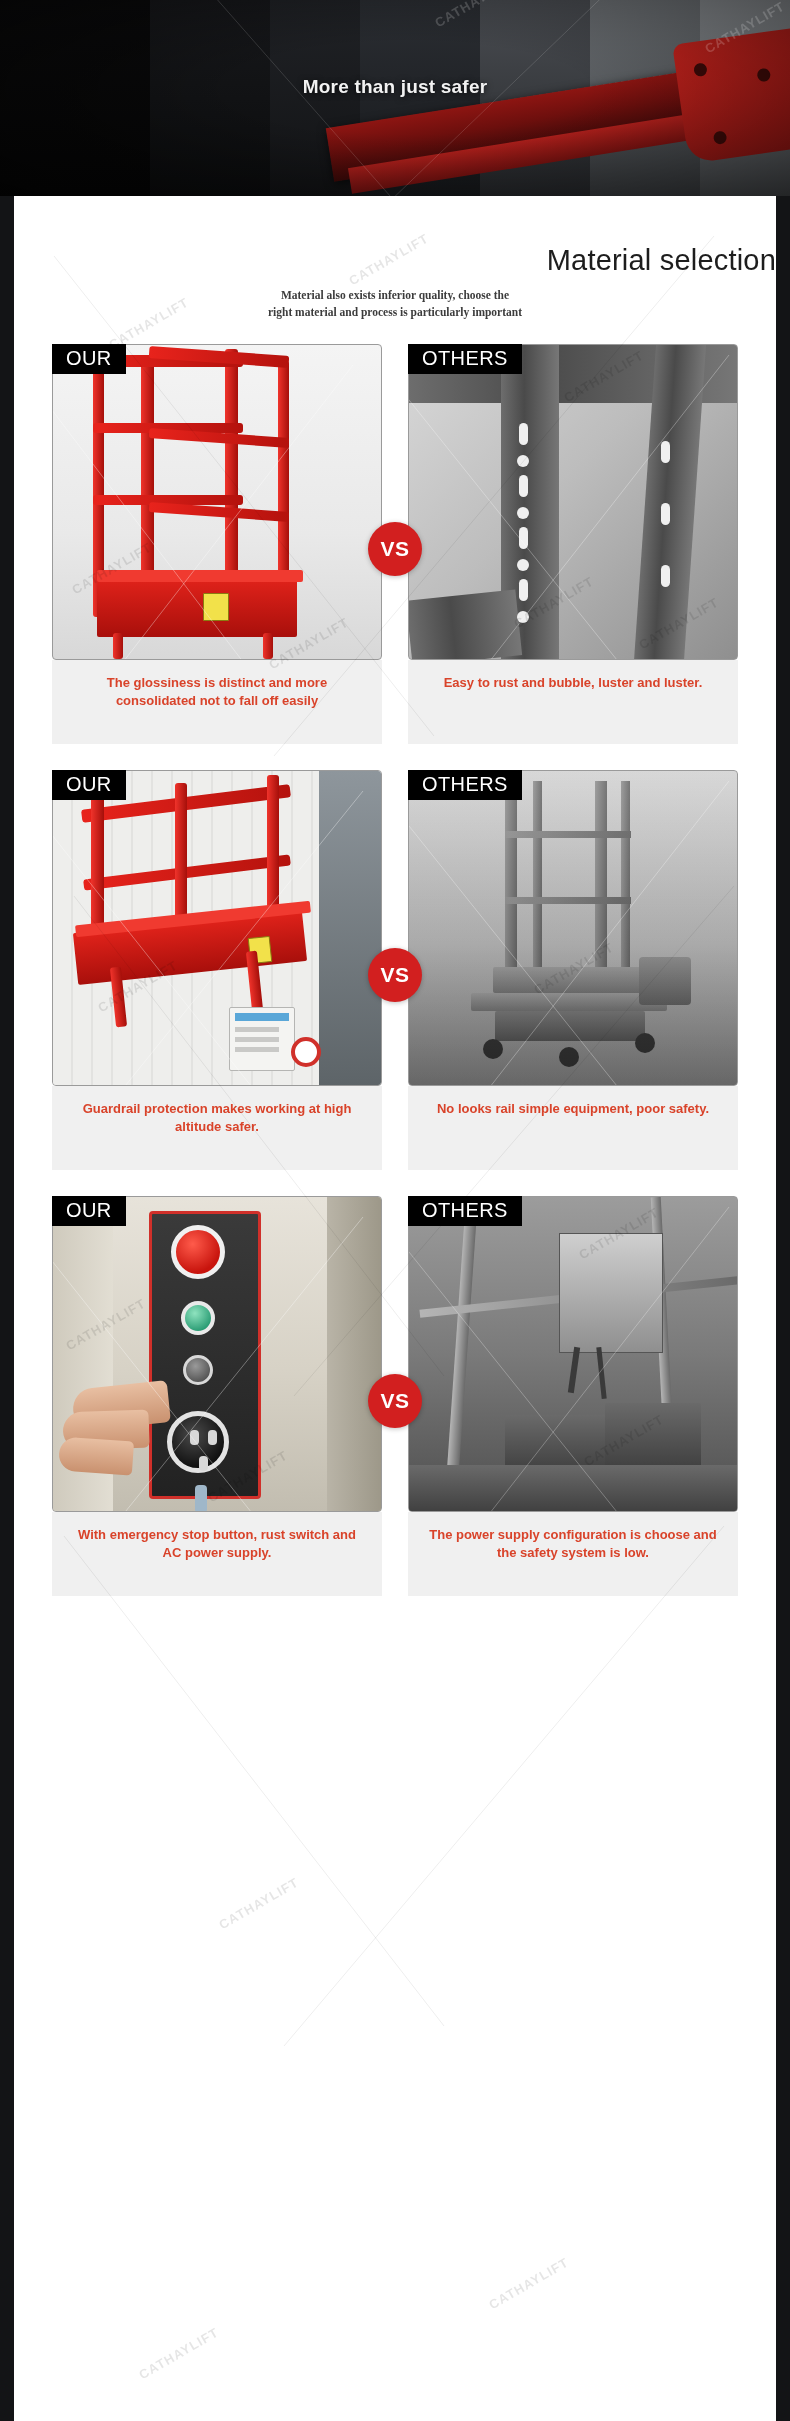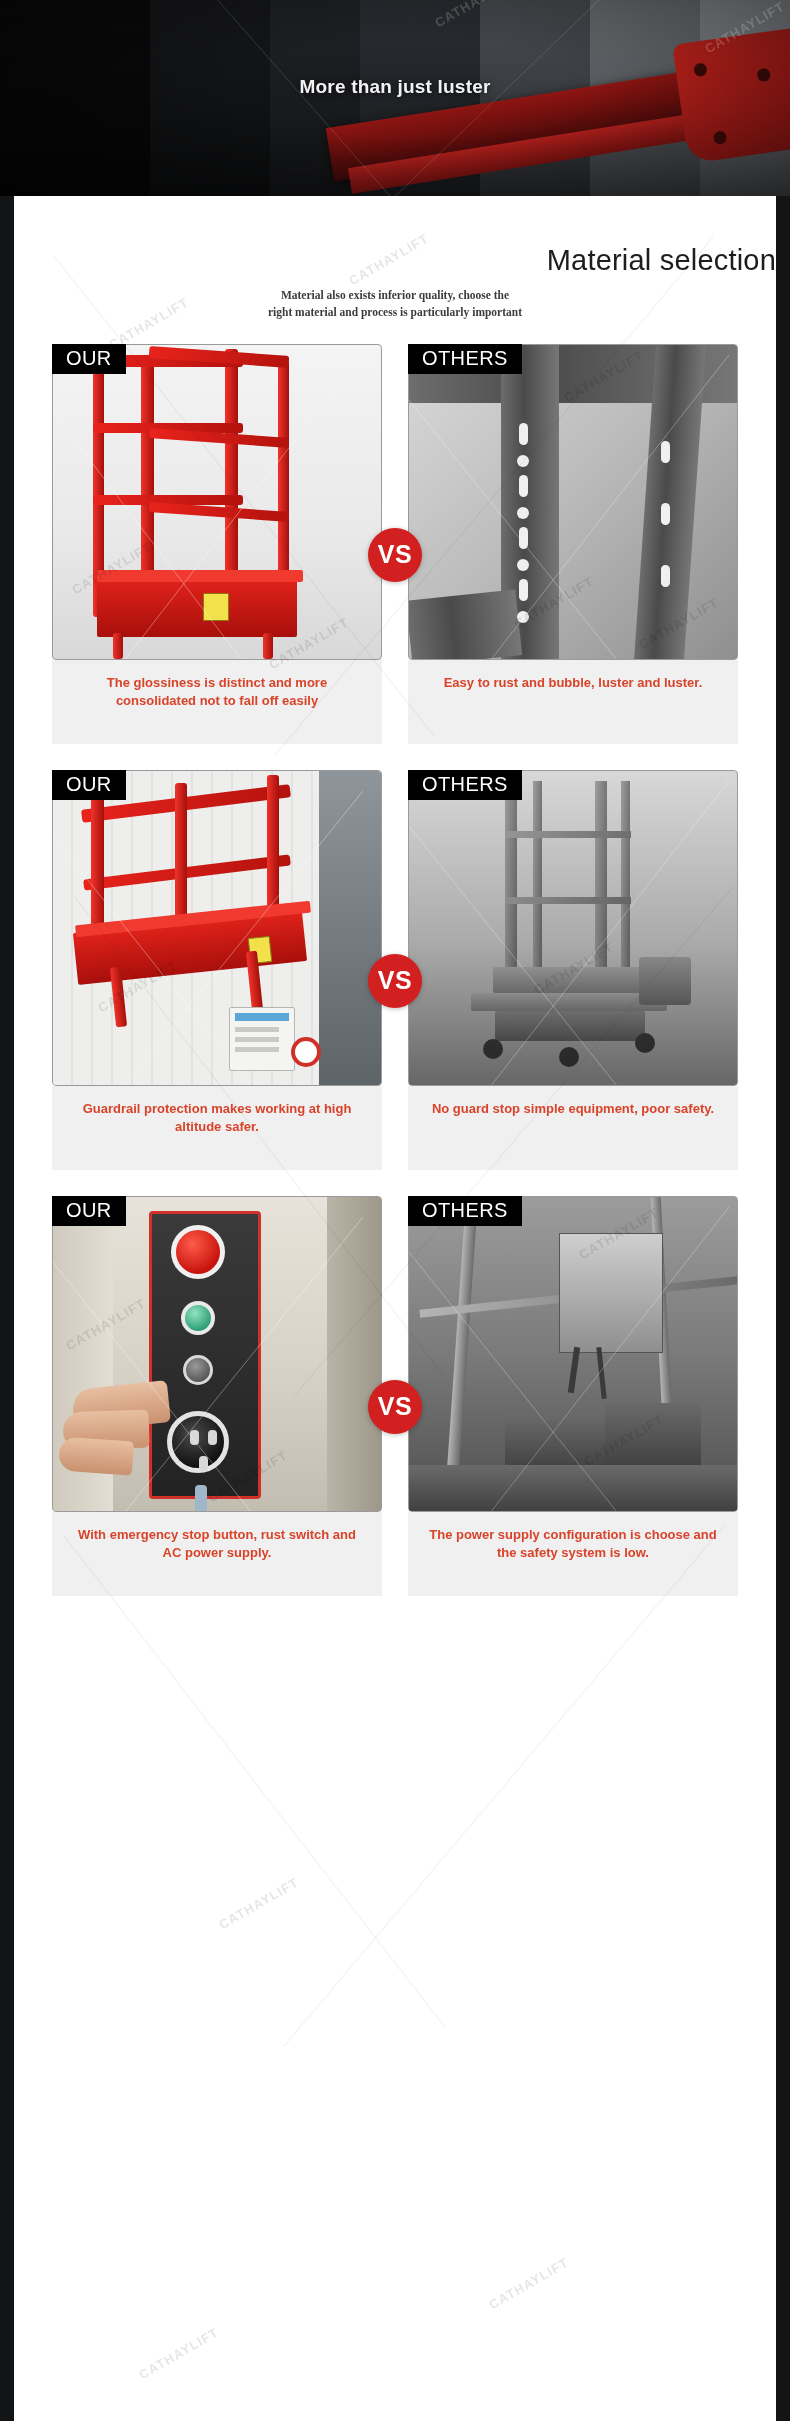--- a/index.html
+++ b/index.html
@@ -151,27 +151,27 @@
     min-height:84px;
     color:#d9432a;
     font-size:13px;
     font-weight:700;
     line-height:1.45;
     text-align:center;
   }
   .vs {
     position:absolute;
     left:50%;
-    top:184px;
+    top:178px;
     transform:translateX(-50%);
     width:54px; height:54px;
     border-radius:50%;
     background:#d21f1f;
     color:#fff;
-    font-size:25px;
+    font-size:21px;
     font-weight:700;
     display:flex;
     align-items:center;
     justify-content:center;
     letter-spacing:.5px;
     z-index:8;
     box-shadow:0 1px 5px rgba(0,0,0,.25);
   }
 
   
@@ -294,21 +294,21 @@
       <div class="hero-band" style="left:270px;width:90px;background:linear-gradient(180deg,#202226,#121315);"></div>
       <div class="hero-band" style="left:360px;width:120px;background:linear-gradient(180deg,#2b2e33,#16181b);"></div>
       <div class="hero-band" style="left:480px;width:110px;background:linear-gradient(180deg,#4a4d52,#26282b);"></div>
       <div class="hero-band" style="left:590px;width:110px;background:linear-gradient(180deg,#6f7377,#3a3d40);"></div>
       <div class="hero-band" style="left:700px;width:90px;background:linear-gradient(180deg,#8c9094,#4a4d50);"></div>
       <div class="hero-red"></div>
       <div class="hero-red2"></div>
       <div class="hero-plate"></div>
       <div class="hero-vign"></div>
     </div>
-    <div class="hero-sub">More than just luster</div>
+    <div class="hero-sub">More than just safer</div>
     <div class="wm wm-light" style="left:430px;top:-6px;">CATHAYLIFT</div>
     <div class="wm wm-light" style="left:700px;top:20px;">CATHAYLIFT</div>
     <svg class="xlines" width="790" height="196">
       <line x1="200" y1="-20" x2="420" y2="230" stroke="rgba(255,255,255,.14)" stroke-width="1"></line>
       <line x1="620" y1="-20" x2="360" y2="230" stroke="rgba(255,255,255,.14)" stroke-width="1"></line>
     </svg>
   </div>
 
   <div class="card">
 
@@ -426,21 +426,21 @@
             <div class="swheel" style="left:74px;top:268px;"></div>
             <div class="swheel" style="left:226px;top:262px;"></div>
             <div class="swheel" style="left:150px;top:276px;"></div>
             <div style="position:absolute;left:0;top:0;width:330px;height:316px;background:linear-gradient(180deg,rgba(255,255,255,.18),rgba(0,0,0,.18));"></div>
             <div class="wm" style="left:120px;top:190px;">CATHAYLIFT</div>
             <svg class="xlines" width="330" height="316">
               <line x1="-20" y1="30" x2="220" y2="330" stroke="rgba(255,255,255,.3)" stroke-width="1"></line>
               <line x1="320" y1="10" x2="70" y2="330" stroke="rgba(255,255,255,.3)" stroke-width="1"></line>
             </svg>
           </div>
-          <div class="cap">No guard stop simple equipment, poor safety.</div>
+          <div class="cap">No looks rail simple equipment, poor safety.</div>
         </div>
       </div>
 
       <div class="row">
         <div class="vs">VS</div>
 
         <div class="col">
           <div class="badge">OUR</div>
           <div class="photo p-ctrl">
             <div style="position:absolute;left:0;top:0;width:60px;height:316px;background:linear-gradient(90deg,#cfcabd,#e2ded3);"></div>

